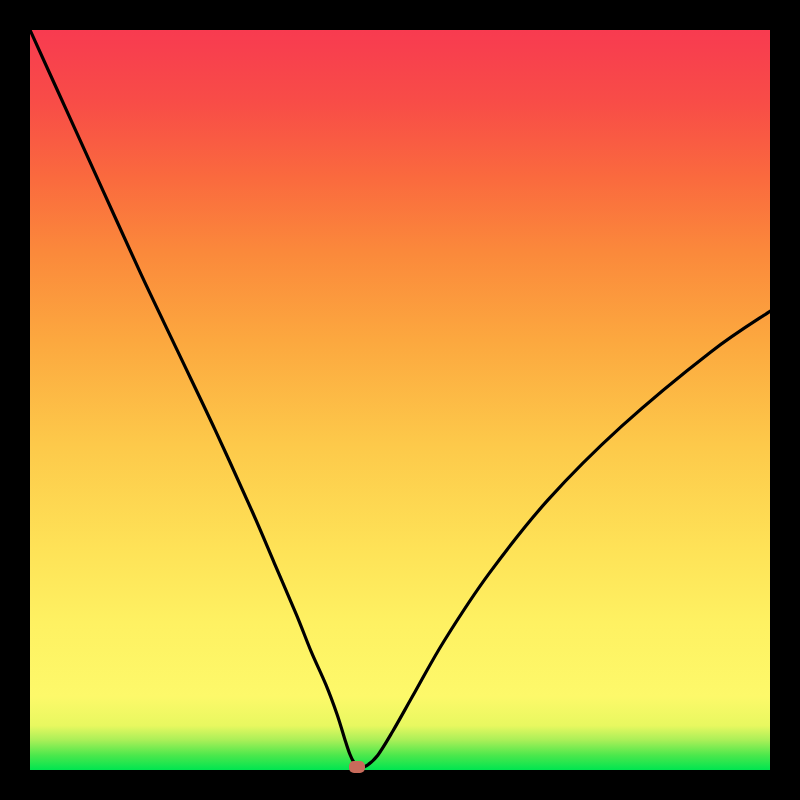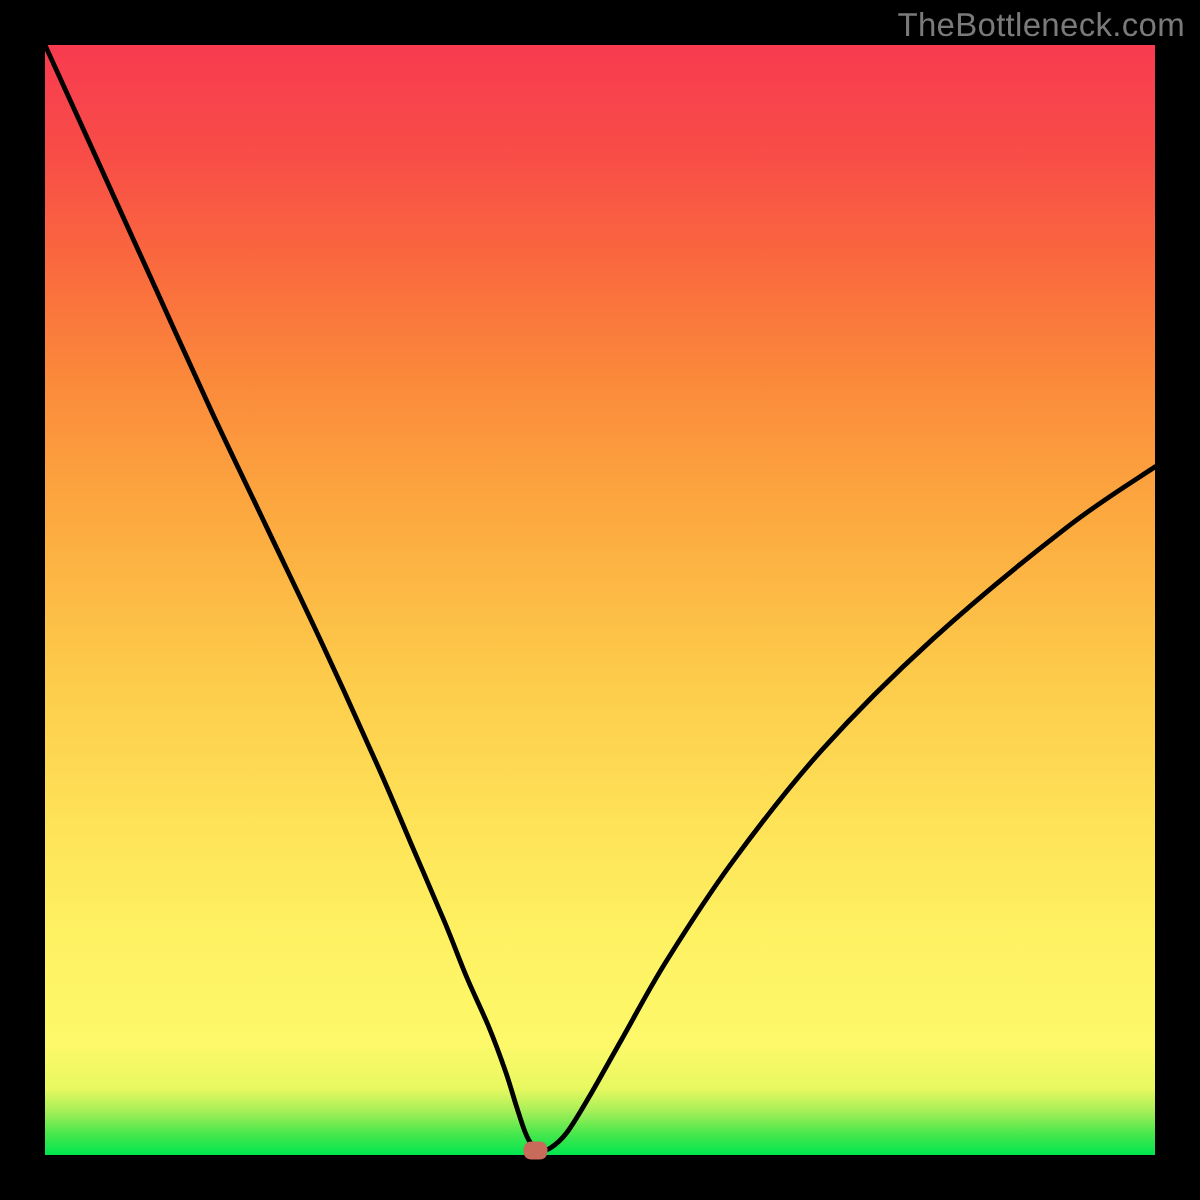--- a/index.html
+++ b/index.html
@@ -68,14 +68,13 @@
 </head>
 <body>
 
 <div class="frame">
   <div class="plot-area">
     <svg class="curve" viewBox="0 0 740 740" preserveAspectRatio="none">
       <path id="curve-path" d="M 0.00 0.00 C 6.17 13.57, 24.67 54.27, 37.00 81.40 C 49.33 108.53, 61.67 135.67, 74.00 162.80 C 86.33 189.93, 98.67 217.68, 111.00 244.20 C 123.33 270.72, 135.67 296.00, 148.00 321.90 C 160.33 347.80, 172.67 373.08, 185.00 399.60 C 197.33 426.12, 212.13 458.80, 222.00 481.00 C 231.87 503.20, 236.80 515.53, 244.20 532.80 C 251.60 550.07, 260.23 569.80, 266.40 584.60 C 272.57 599.40, 276.27 609.88, 281.20 621.60 C 286.13 633.32, 291.68 644.42, 296.00 654.90 C 300.32 665.38, 304.02 675.62, 307.10 684.50 C 310.18 693.38, 312.40 701.64, 314.50 708.18 C 316.60 714.72, 318.08 719.65, 319.68 723.72 C 321.28 727.79, 322.52 730.38, 324.12 732.60 C 325.72 734.82, 327.20 736.55, 329.30 737.04 C 331.40 737.53, 333.62 737.53, 336.70 735.56 C 339.78 733.59, 343.48 730.87, 347.80 725.20 C 352.12 719.53, 356.43 712.00, 362.60 701.52 C 368.77 691.04, 376.17 677.47, 384.80 662.30 C 393.43 647.13, 402.07 630.23, 414.40 610.50 C 426.73 590.77, 441.53 567.33, 458.80 543.90 C 476.07 520.47, 495.80 494.57, 518.00 469.90 C 540.20 445.23, 564.87 420.57, 592.00 395.90 C 619.13 371.23, 656.13 341.02, 680.80 321.90 C 705.47 302.78, 730.13 287.98, 740.00 281.20" fill="none" stroke="#000000" stroke-width="3.2" stroke-linecap="round" stroke-linejoin="round"></path>
     </svg>
     <div id="marker" class="marker" style="left: 327.08px; top: 737.04px; background: rgb(200, 107, 91);"></div>
   </div>
-  <div class="watermark">TheBottleneck.com</div>
 </div>
 
 </body></html>

